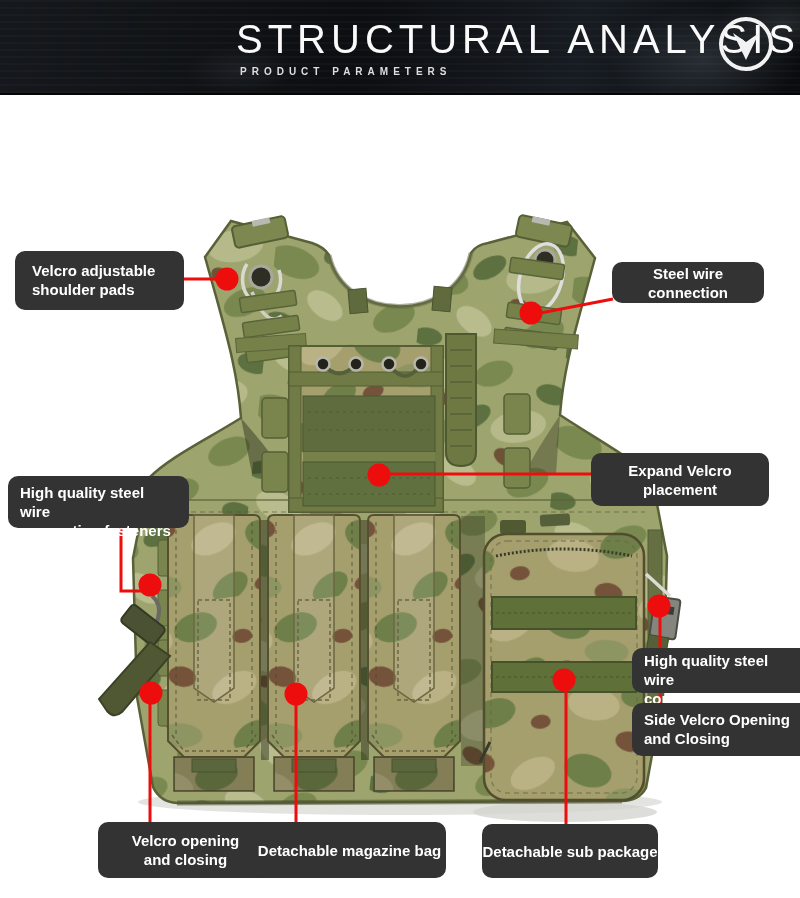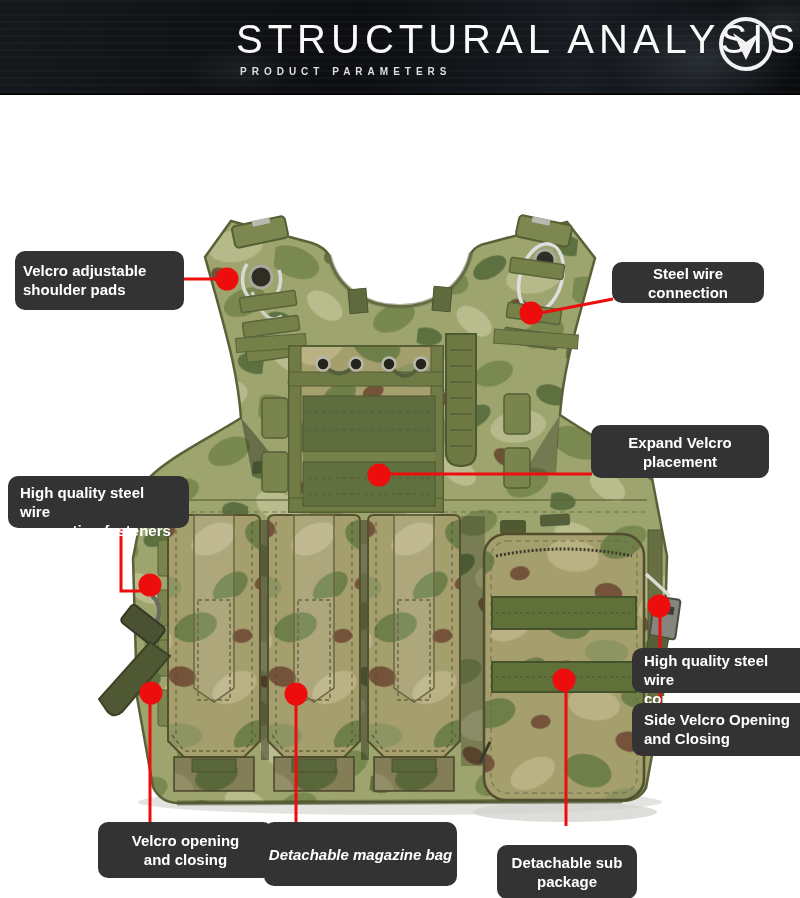--- a/index.html
+++ b/index.html
@@ -34,29 +34,29 @@
   }
   .hdr-logo{position:absolute;left:714px;top:12px;width:64px;height:64px;z-index:2;}
   
   .vest{position:absolute;left:0;top:0;width:800px;height:898px;z-index:1;}
   
   .callout-label{
     position:absolute;z-index:3;background:#333333;color:#fff;border-radius:10px;
     font:700 15px/19px "Liberation Sans",sans-serif;white-space:pre-line;box-sizing:border-box;
   }
   .cc{display:flex;align-items:center;justify-content:center;text-align:center;}
-  #cl-shoulder{left:15px;top:251px;width:169px;height:59px;padding:10px 8px;}
+  #cl-shoulder{left:15px;top:251px;width:169px;height:59px;padding:10px 17px;}
   #cl-steelwire{left:612px;top:262px;width:152px;height:41px;}
   #cl-fast-left{left:8px;top:476px;width:181px;height:52px;padding:7px 12px;}
-  #cl-expand{left:591px;top:425px;width:178px;height:53px;}
+  #cl-expand{left:591px;top:453px;width:178px;height:53px;}
   #cl-fast-right{left:632px;top:648px;width:180px;height:45px;padding:3px 12px;}
   #cl-side-velcro{left:632px;top:703px;width:180px;height:53px;padding:7px 12px;}
   #cl-velcro-open{left:58px;top:822px;width:175px;height:56px;padding:9px 8px;text-align:center;margin-left:40px;}
-  #cl-magbag{left:264px;top:822px;width:193px;height:64px;font-style:italic;}
-  #cl-subpkg{left:497px;top:824px;width:140px;height:54px;margin-top:21px;}
+  #cl-magbag{left:253px;top:822px;width:193px;height:56px;}
+  #cl-subpkg{left:482px;top:824px;width:176px;height:54px;}
 </style>
 </head>
 <body>
 
 <div class="stage">
 
   <div class="hdr">
     <div class="hdr-title">STRUCTURAL ANALYSIS</div>
     <div class="hdr-sub">PRODUCT PARAMETERS</div>
     <svg class="hdr-logo" viewBox="0 0 64 64">

